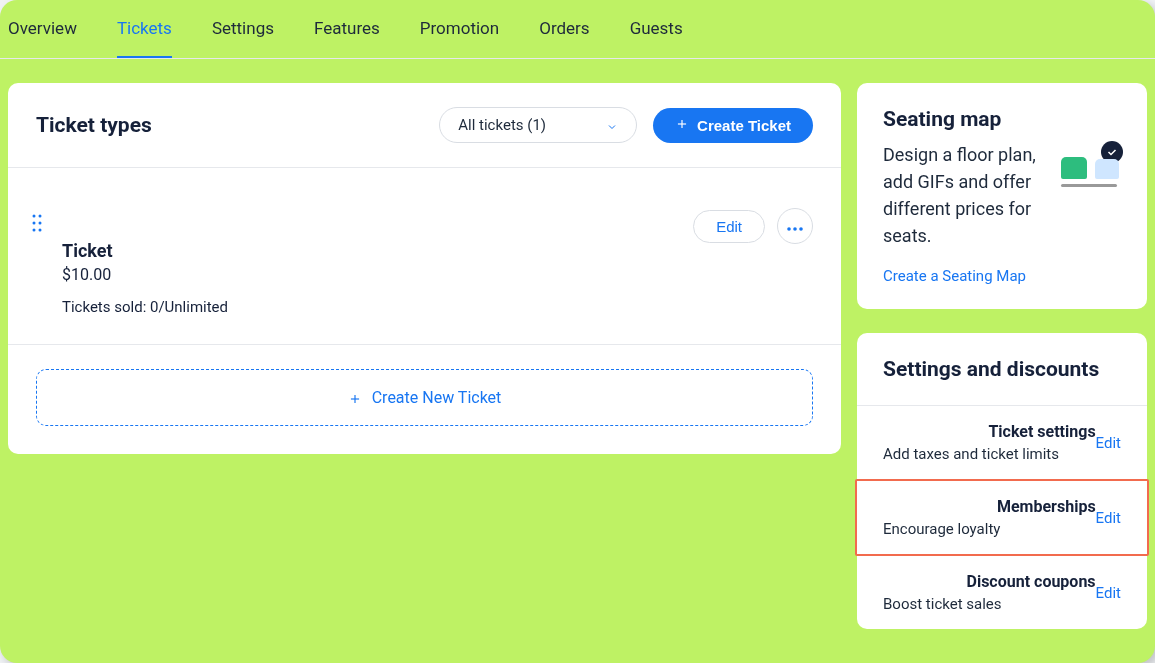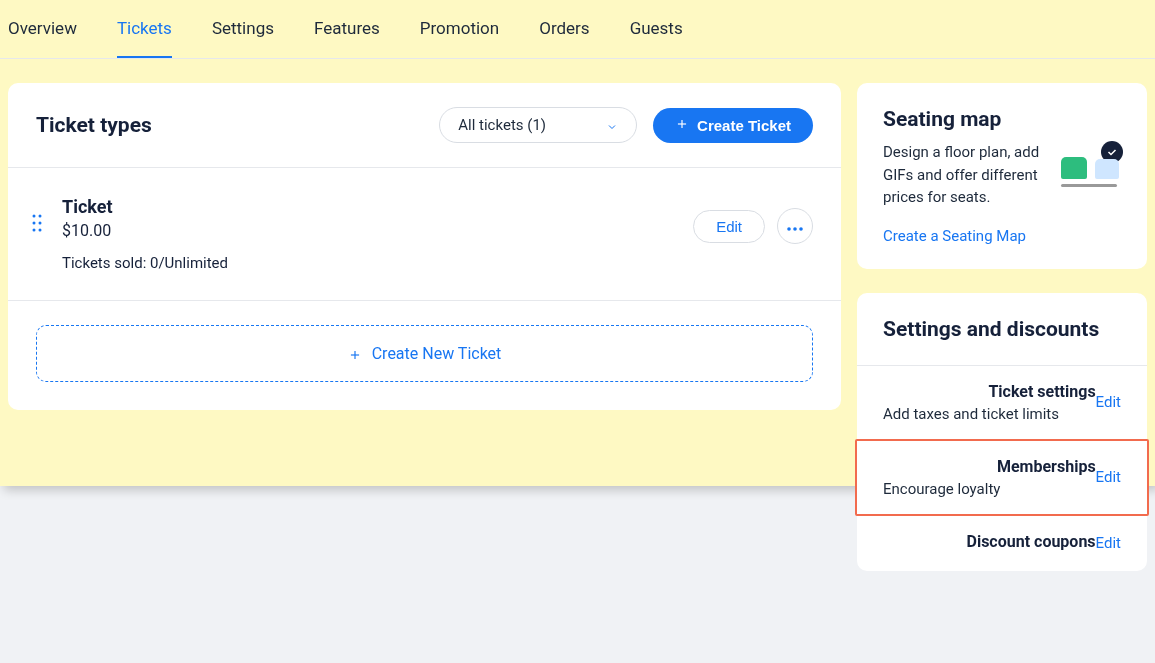--- a/index.html
+++ b/index.html
@@ -6,24 +6,25 @@
     body {
       font-family: -apple-system, BlinkMacSystemFont, 'Segoe UI', Roboto, Helvetica, Arial, sans-serif;
       background: #f0f2f5;
       width: 1155px;
       height: 663px;
       padding: 0;
       overflow: hidden;
     }
     .app-shell {
       width: 1155px;
-      height: 486px;
-      background: #fef9c3;
+      height: 663px;
+      background: #bef264;
       position: relative;
       box-shadow: 4px 4px 10px rgba(0,0,0,0.2);
+      border-radius: 17px;
     }
     
     
     .tabs {
       display: flex;
       gap: 40px;
       padding: 18px 8px 0 8px;
       border-bottom: 1px solid #e6e8ec;
     }
     .tab {
@@ -119,20 +120,21 @@
       color: #1876f2;
       cursor: grab;
     }
     .drag-handle svg { display: block; }
     .ticket-info { flex: 1; }
     .ticket-name {
       font-size: 18px;
       font-weight: 700;
       color: #16213a;
       margin-bottom: 4px;
+      margin-top: 44px;
     }
     .ticket-price {
       font-size: 16px;
       color: #16213a;
       margin-bottom: 14px;
     }
     .ticket-sold {
       font-size: 15px;
       color: #16213a;
     }
@@ -190,21 +192,21 @@
       font-weight: 700;
       color: #16213a;
       margin-bottom: 10px;
     }
     .seating-row {
       display: flex;
       gap: 14px;
       align-items: flex-start;
     }
     .seating-text {
-      font-size: 15px;
+      font-size: 18px;
       color: #1e2a3b;
       line-height: 1.5;
       flex: 1;
     }
     .seating-illus {
       width: 60px;
       height: 50px;
       position: relative;
       flex-shrink: 0;
     }
@@ -419,20 +421,21 @@
           <div class="setting-info">
             <div class="setting-title">Memberships</div>
             <div class="setting-sub">Encourage loyalty</div>
           </div>
           <span class="edit-link">Edit</span>
         </div>
 
         <div class="setting-row">
           <div class="setting-info">
             <div class="setting-title">Discount coupons</div>
+            <div class="setting-sub">Boost ticket sales</div>
           </div>
           <span class="edit-link">Edit</span>
         </div>
 
       </div>
 
     </div>
   </div>
 </div>
 

